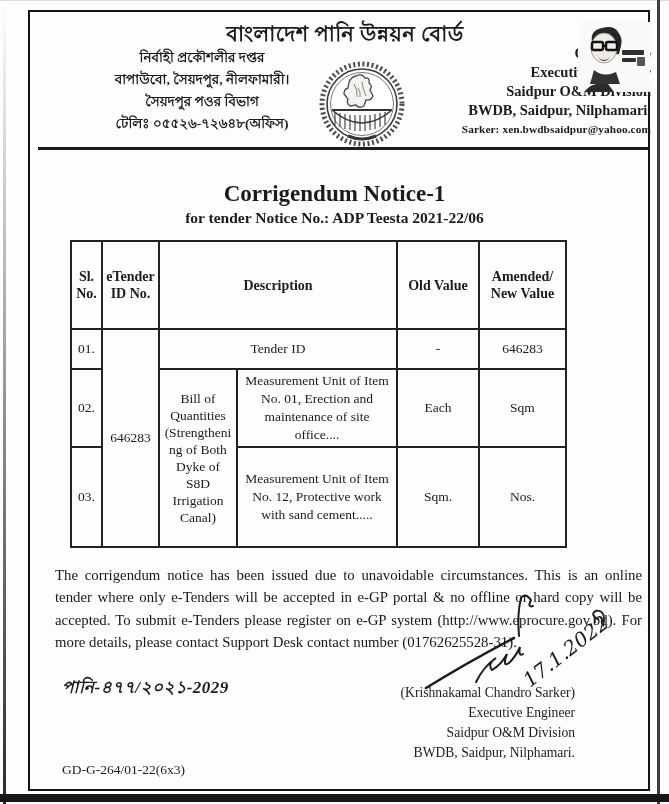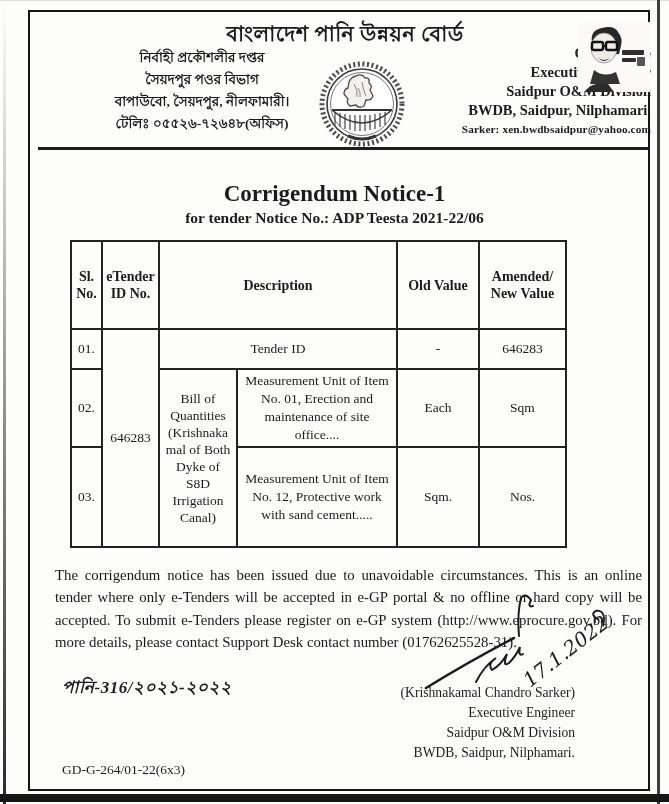--- a/index.html
+++ b/index.html
@@ -87,22 +87,22 @@
 <body>
 
 <div class="scan">
 
   <div class="page-border"></div>
 
   <div class="org-title bn">বাংলাদেশ পানি উন্নয়ন বোর্ড</div>
 
   <div class="left-office bn">
     <div>নির্বাহী প্রকৌশলীর দপ্তর</div>
+    <div>বাপাউবো, সৈয়দপুর, নীলফামারী।</div>
     <div>সৈয়দপুর পওর বিভাগ</div>
-    <div>বাপাউবো, সৈয়দপুর, নীলফামারী।</div>
     <div>টেলিঃ ০৫৫২৬-৭২৬৪৮(অফিস)</div>
   </div>
 
   <svg class="bwdb-logo" width="88" height="88" viewBox="0 0 88 88">
     <circle cx="44" cy="44" r="40" fill="#ffffff" stroke="#4a4a4a" stroke-width="5" stroke-dasharray="2 2.6"></circle>
     <circle cx="44" cy="44" r="35" fill="#ffffff" stroke="#3a3a3a" stroke-width="1.6"></circle>
     <circle cx="44" cy="44" r="31.5" fill="none" stroke="#555" stroke-width="0.8"></circle>
     <path d="M38 16 q6 -3 9 2 q5 -1 4 5 q4 3 1 7 l3 6 q-2 5 -7 4 l-2 6 q-5 3 -8 -1 l-6 1 q-4 -3 -2 -7 l-4 -5 q0 -5 4 -6 l1 -6 q2 -5 7 -6 z" fill="#f4f2ee" stroke="#4a4a4a" stroke-width="1.3"></path>
     <path d="M36 24 q4 6 3 13 M44 22 q1 8 4 14 M40 28 q3 4 2 9" fill="none" stroke="#666" stroke-width="0.8"></path>
     <path d="M14 50 h60" stroke="#333" stroke-width="2"></path>
@@ -172,21 +172,21 @@
     </tr>
     <tr class="r1">
       <td>01.</td>
       <td rowspan="3">646283</td>
       <td colspan="2">Tender ID</td>
       <td>-</td>
       <td>646283</td>
     </tr>
     <tr class="r2">
       <td>02.</td>
-      <td rowspan="2" class="boq">Bill of Quantities (Krishnakamal of Both Dyke of S8D Irrigation Canal)</td>
+      <td rowspan="2" class="boq">Bill of Quantities (Strengthening of Both Dyke of S8D Irrigation Canal)</td>
       <td class="desc">Measurement Unit of Item No. 01, Erection and maintenance of site office....</td>
       <td>Each</td>
       <td>Sqm</td>
     </tr>
     <tr class="r3">
       <td>03.</td>
       <td class="desc">Measurement Unit of Item No. 12, Protective work with sand cement.....</td>
       <td>Sqm.</td>
       <td>Nos.</td>
     </tr>
@@ -198,21 +198,21 @@
   <svg class="signature" width="235" height="112" viewBox="0 0 235 112">
     <path d="M8 98 Q50 72 96 48" fill="none" stroke="#1c1c1c" stroke-width="2.6" stroke-linecap="round"></path>
     <path d="M58 92 q8 -16 20 -24 q-9 6 -4 12 q9 -5 15 -16 q-5 14 2 9 q7 -7 11 -16 q-2 10 3 7" fill="none" stroke="#1c1c1c" stroke-width="2" stroke-linecap="round"></path>
     <path d="M101 46 Q99 24 103 8 q4 -6 10 2 q-4 8 2 6" fill="none" stroke="#1c1c1c" stroke-width="2" stroke-linecap="round"></path>
     <g transform="translate(112,98) rotate(-38)">
       <text class="sig-date">17.1.2022</text>
       <path d="M96 -4 q12 -10 4 -16 q-8 -2 -4 8" fill="none" stroke="#1c1c1c" stroke-width="1.8" stroke-linecap="round"></path>
     </g>
   </svg>
 
-  <div class="memo-bn bn">পানি-316/২০২১-২০২২</div>
+  <div class="memo-bn bn">পানি-৪৭৭/২০২১-2029</div>
 
   <div class="signatory">
     <div>(Krishnakamal Chandro Sarker)</div>
     <div>Executive Engineer</div>
     <div>Saidpur O&amp;M Division</div>
     <div>BWDB, Saidpur, Nilphamari.</div>
   </div>
 
   <div class="print-code">GD-G-264/01-22(6x3)</div>
 

